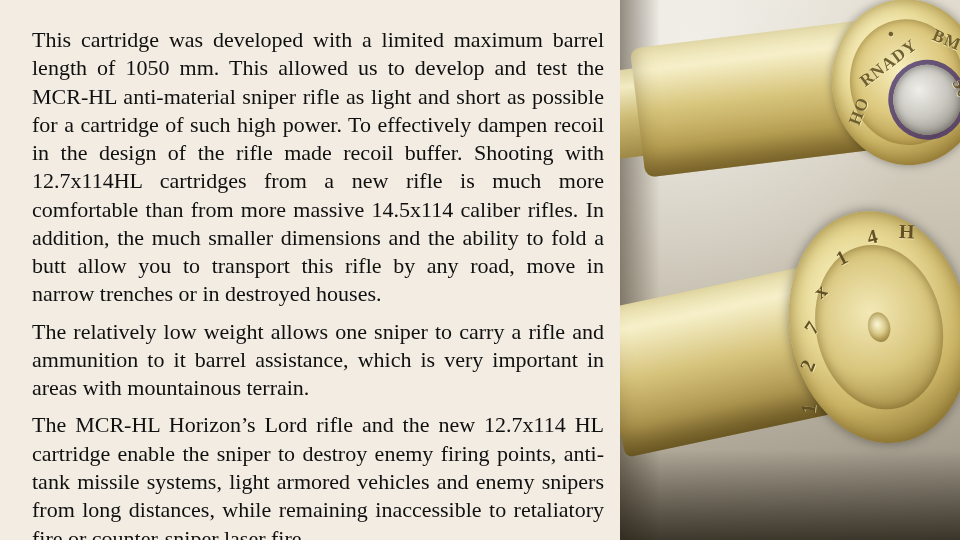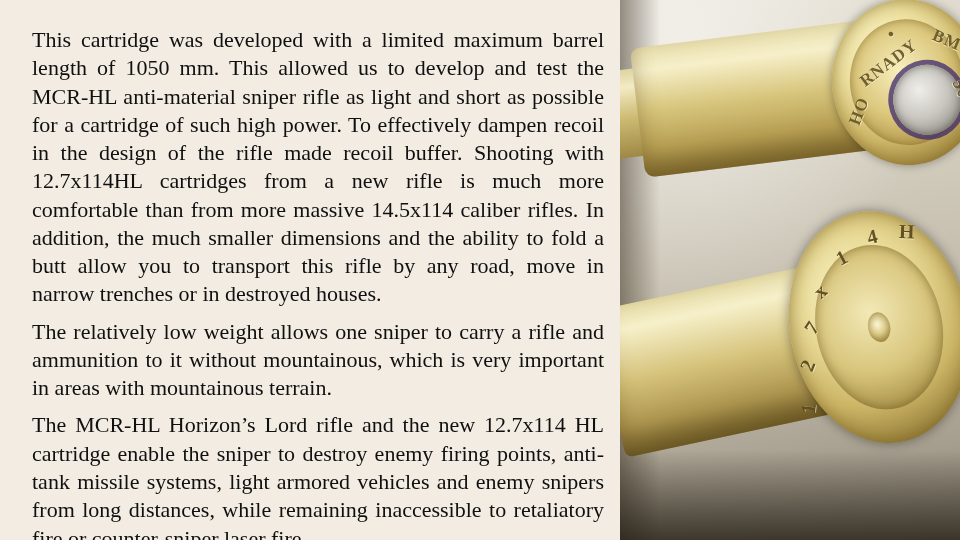--- a/index.html
+++ b/index.html
@@ -219,21 +219,21 @@
   }
 </style>
 </head>
 <body>
 
 <div id="slide">
 
   <div class="content-area">
     <div class="text-block">
       <p class="para">This cartridge was developed with a limited maximum barrel length of 1050 mm. This allowed us to develop and test the MCR-HL anti-material sniper rifle as light and short as possible for a cartridge of such high power.  To effectively dampen recoil in the design of the rifle made recoil buffer. Shooting with 12.7x114HL cartridges from a new rifle is much more comfortable than from more massive 14.5x114 caliber rifles. In addition, the much smaller dimensions and the ability to fold a butt allow you to transport this rifle by any road, move in narrow trenches or in destroyed houses.</p>
-      <p class="para">The relatively low weight allows one sniper to carry a rifle and ammunition to it without mountainous, which is very important in areas with mountainous terrain.</p>
+      <p class="para">The relatively low weight allows one sniper to carry a rifle and ammunition to it barrel assistance, which is very important in areas with mountainous terrain.</p>
       <p class="para">The MCR-HL Horizon’s Lord rifle and the new 12.7x114 HL cartridge enable the sniper to destroy enemy firing points, anti-tank missile systems, light armored vehicles and enemy snipers from long distances, while remaining inaccessible to retaliatory fire or counter-sniper laser fire.</p>
     </div>
   </div>
 
   <div class="photo">
     <div class="photo-bg-wall"></div>
     <div class="photo-shadow-left"></div>
 
     <div class="case-upper">
       <div class="neck"></div>

